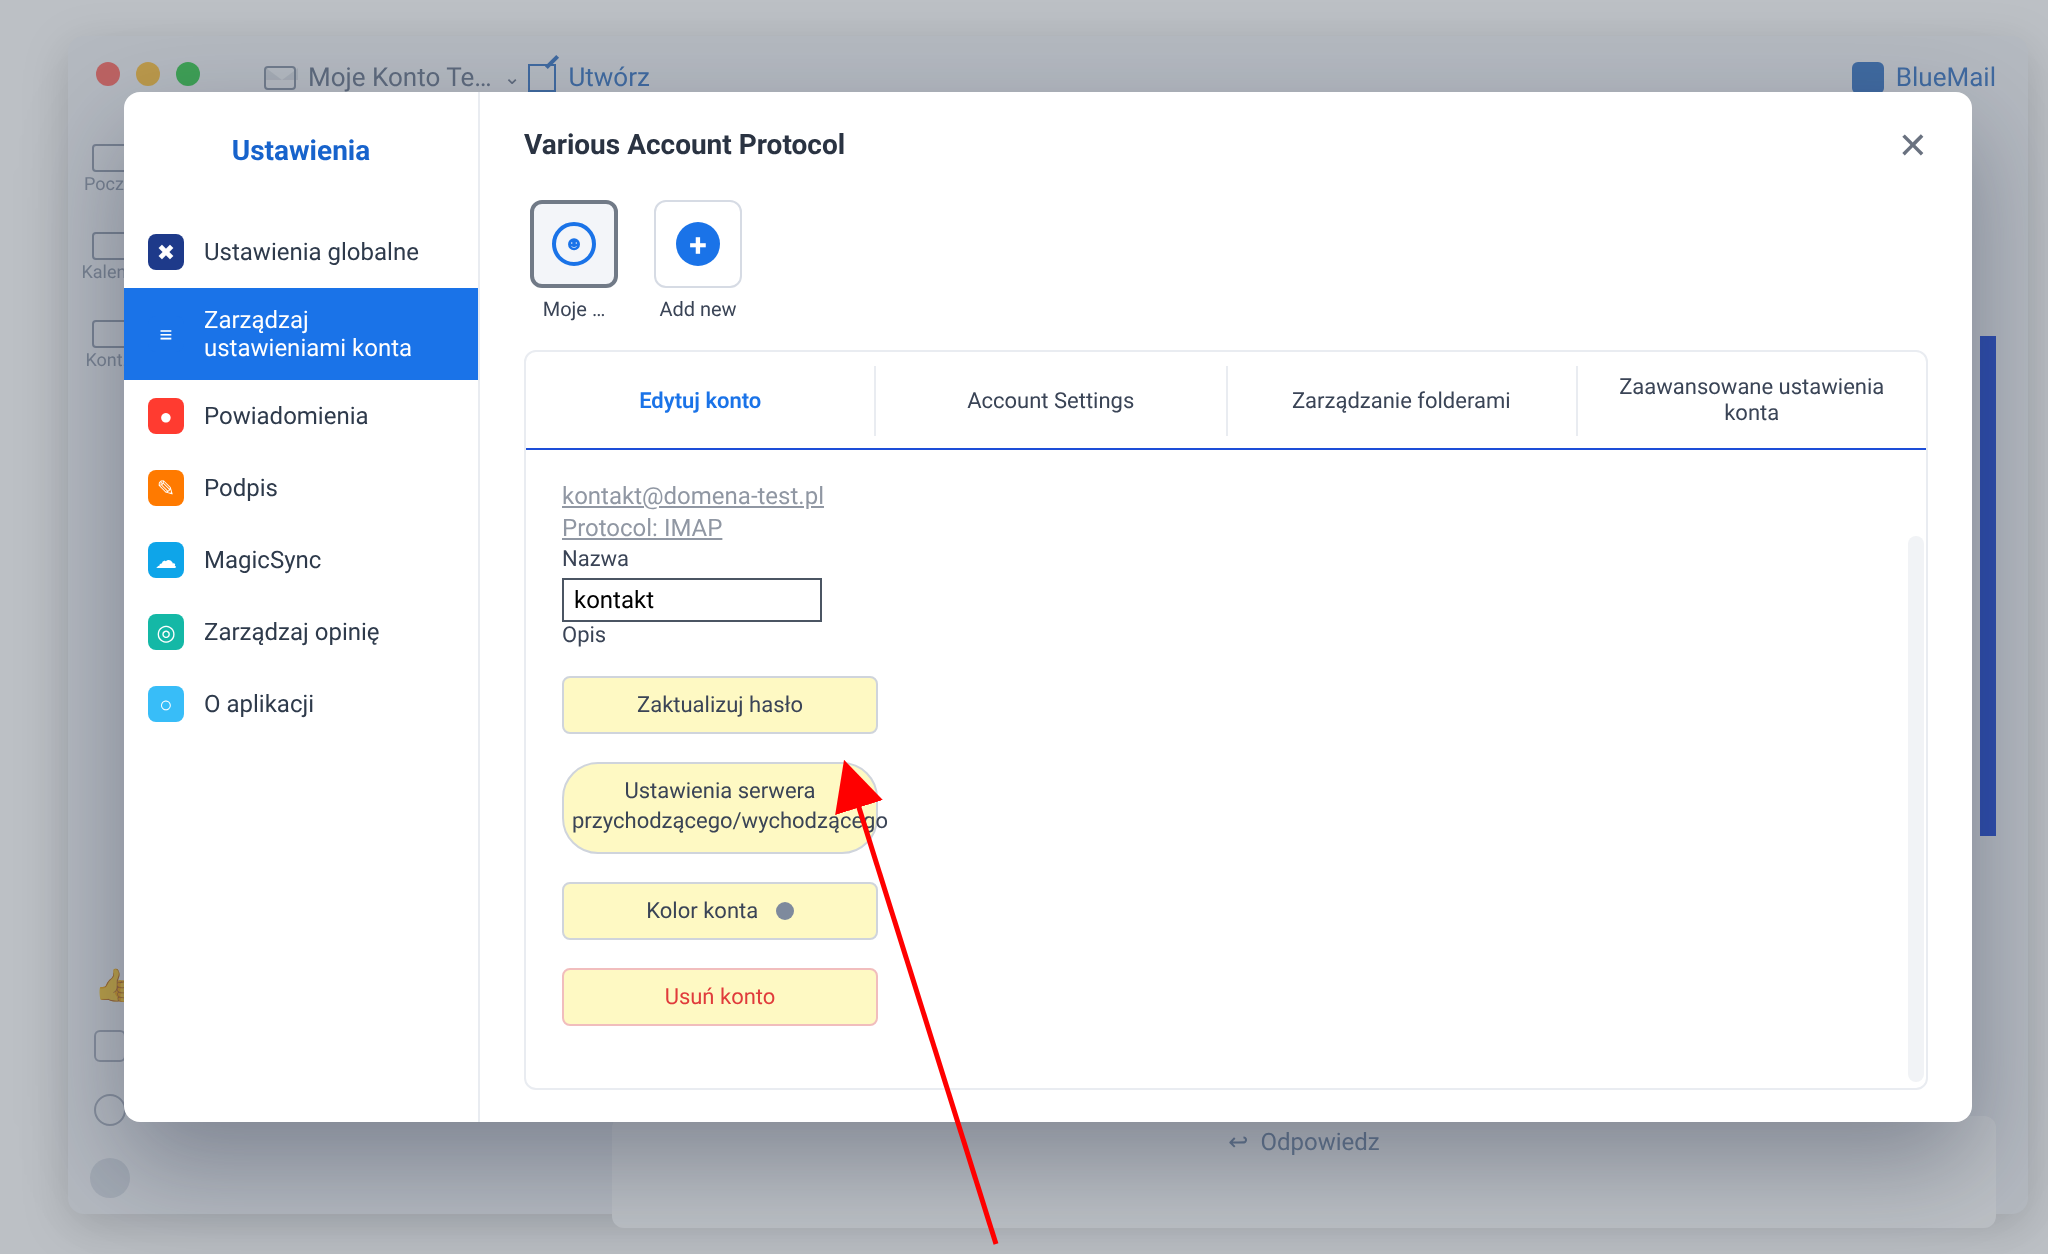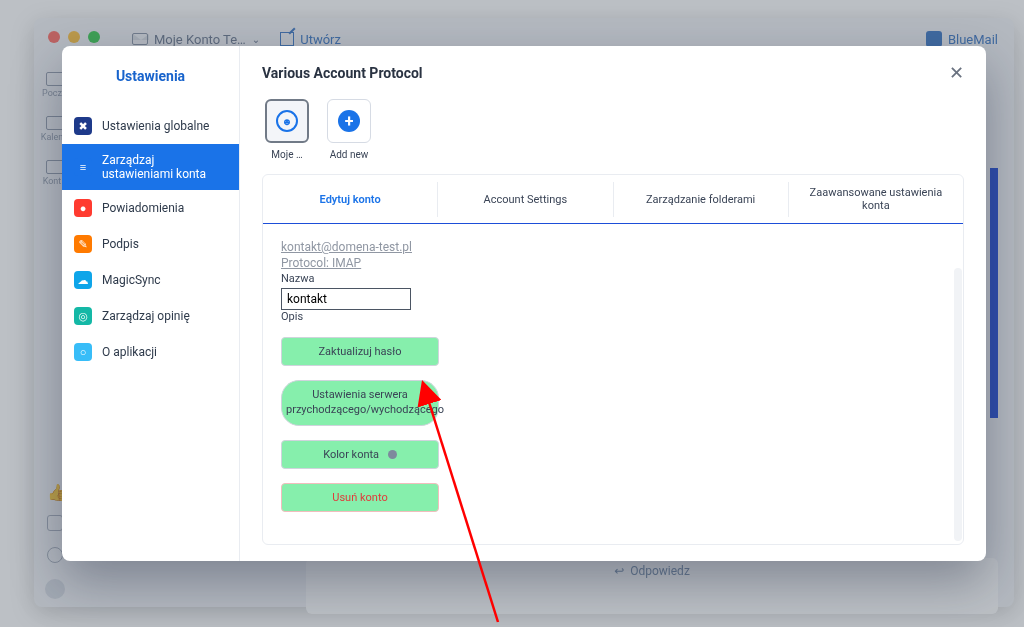--- a/index.html
+++ b/index.html
@@ -5,21 +5,21 @@
   * { box-sizing: border-box; margin: 0; padding: 0; font-family: -apple-system, BlinkMacSystemFont, "Segoe UI", Roboto, sans-serif; }
   body { background: #fff; overflow: hidden; }
   .screen { position: relative; width: 1024px; height: 627px; margin: 0; }
   .bgwin {
     position: absolute; left: 34px; top: 18px; right: 10px; bottom: 20px;
     background: #f1f3f6; border-radius: 8px; box-shadow: 0 6px 24px rgba(0,0,0,.20);
   }
   .traffic { position:absolute; left:14px; top:13px; display:flex; gap:8px;}
   .traffic span{width:12px;height:12px;border-radius:50%;display:block;}
   .dot-red{background:#ff5f57;} .dot-yellow{background:#febc2e;} .dot-green{background:#28c840;}
-  .bg-toolbar { position:absolute; left:0; right:0; top:0; height:42px; display:flex; align-items:center; gap:20px; padding-left:98px; color:#5e6c84; font-size:13px; }
+  .bg-toolbar { position:absolute; left:0; right:0; top:0; height:42px; display:flex; align-items:center; gap:4px; padding-left:98px; color:#5e6c84; font-size:13px; }
   .bg-toolbar .right { margin-left:auto; padding-right:16px; display:flex; align-items:center; gap:6px; color:#2a6bbf; }
   .env-icon{width:16px;height:12px;border:1px solid #7e8a9d;border-radius:2px;position:relative;display:inline-block;vertical-align:middle;}
   .env-icon:after{content:"";position:absolute;left:0;right:0;top:0;height:0;border-top:6px solid transparent;border-left:8px solid #7e8a9d;border-right:8px solid #7e8a9d;opacity:.2;}
   .compose-icon{width:14px;height:14px;border:1px solid #2a6bbf;display:inline-block;position:relative;}
   .compose-icon:after{content:"";position:absolute;right:-3px;top:-3px;width:8px;height:2px;background:#2a6bbf;transform:rotate(-45deg);}
   .bg-leftrail{position:absolute;left:0;top:42px;bottom:0;width:42px;display:flex;flex-direction:column;align-items:center;gap:18px;padding-top:12px;color:#8a94a6;font-size:9px;}
   .rail-item{display:flex;flex-direction:column;align-items:center;gap:2px;}
   .rail-box{width:18px;height:14px;border:1.5px solid #8a94a6;border-radius:2px;}
   .bg-bottomrail{position:absolute;left:0;bottom:8px;width:42px;display:flex;flex-direction:column;align-items:center;gap:16px;color:#a2aab8;}
   .thumb{width:16px;height:16px;border:1.5px solid currentColor;border-radius:3px;}
@@ -57,21 +57,21 @@
   .panel{margin:0 22px 16px 22px;border:1px solid #e9ecf1;border-radius:6px;flex:1;display:flex;flex-direction:column;overflow:hidden;}
   .tabs{display:flex;border-bottom:1px solid #1d4ed8;align-items:center;}
   .tab{flex:1;text-align:center;font-size:11px;padding:11px 6px;color:#3a4456;border-right:1px solid #e9ecf1;cursor:pointer;}
   .tab:last-child{border-right:none;}
   .tab.active{color:#1a73e8;font-weight:600;}
 
   .panel-body{padding:16px 18px;position:relative;overflow:auto;}
   .panel-body .meta{color:#9097a3;font-size:12px;margin-bottom:2px;text-decoration:underline;}
   .field-label{font-size:11px;color:#3a4456;}
   .text-input{width:130px;font-size:12px;padding:3px 5px;border:1px solid #4b5563;margin-top:3px;display:block;}
-  .action-btn{display:block;width:158px;font-size:11px;color:#3a4456;text-align:center;padding:7px 4px;border:1px solid #cfd4dc;border-radius:4px;background:#86efac;margin-top:14px;cursor:pointer;}
+  .action-btn{display:block;width:158px;font-size:11px;color:#3a4456;text-align:center;padding:7px 4px;border:1px solid #cfd4dc;border-radius:4px;background:#fef9c3;margin-top:14px;cursor:pointer;}
   .action-btn.wide{line-height:1.35;border-radius:18px;}
   .action-btn .swatch{display:inline-block;width:9px;height:9px;border-radius:50%;background:#7e8a9d;margin-left:6px;vertical-align:middle;}
   .danger{color:#e03b3b;border-color:#f1bdbd;}
   .scrollbar{position:absolute;right:24px;top:222px;width:8px;bottom:20px;background:#f1f3f6;border-radius:4px;}
 
   
   .arrow-svg{position:absolute;left:0;top:0;width:1024px;height:627px;pointer-events:none;}
 </style>
 </head>
 <body>

